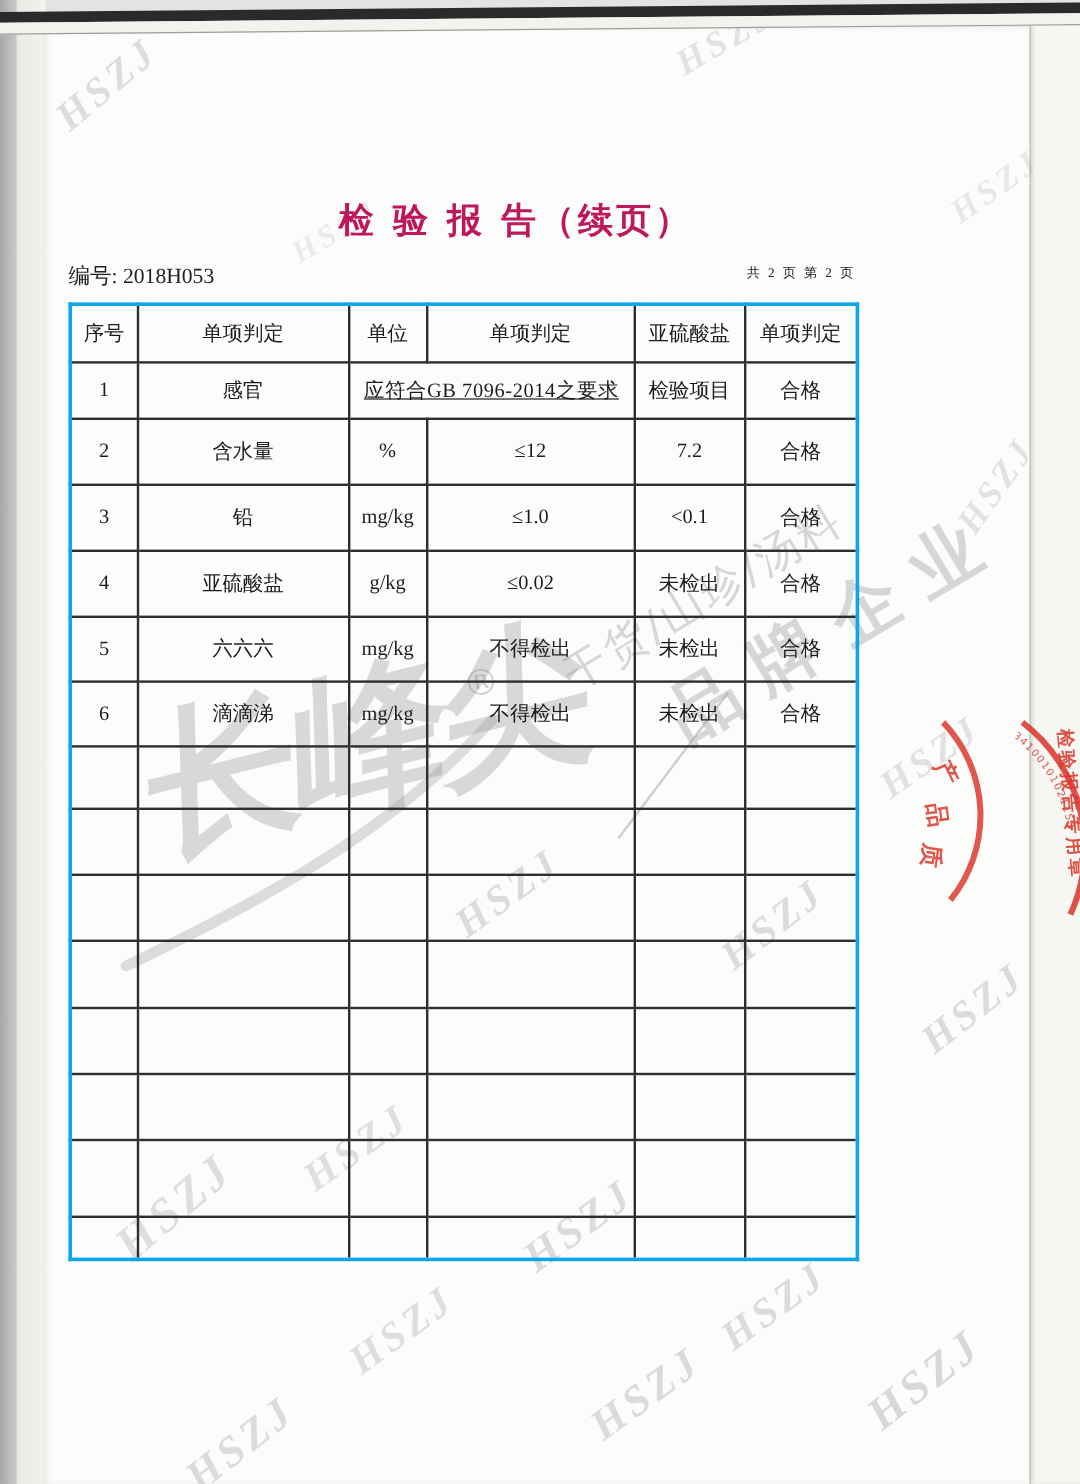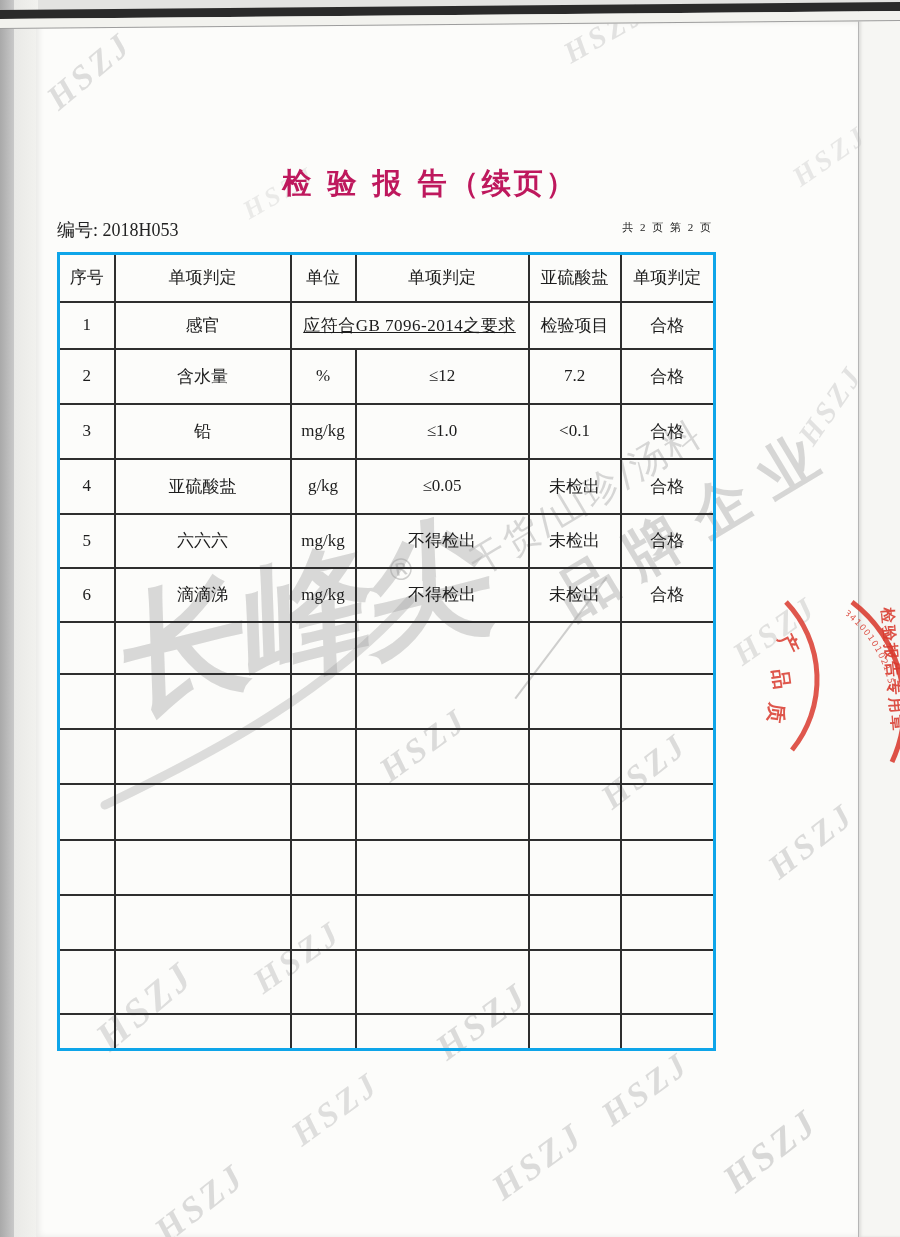--- a/index.html
+++ b/index.html
@@ -178,21 +178,21 @@
             <td class="c-item">铅</td>
             <td class="c-unit">mg/kg</td>
             <td class="c-req">≤1.0</td>
             <td class="c-res">&lt;0.1</td>
             <td class="c-verdict">合格</td>
           </tr>
           <tr>
             <td class="c-seq">4</td>
             <td class="c-item">亚硫酸盐</td>
             <td class="c-unit">g/kg</td>
-            <td class="c-req">≤0.05</td>
+            <td class="c-req">≤0.02</td>
             <td class="c-res">未检出</td>
             <td class="c-verdict">合格</td>
           </tr>
           <tr>
             <td class="c-seq">5</td>
             <td class="c-item">六六六</td>
             <td class="c-unit">mg/kg</td>
             <td class="c-req">不得检出</td>
             <td class="c-res">未检出</td>
             <td class="c-verdict">合格</td>

